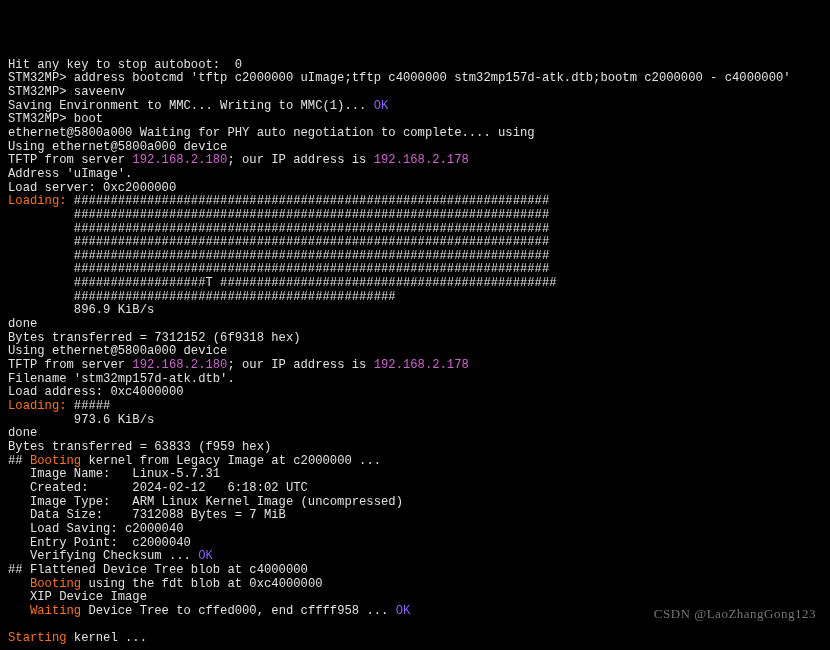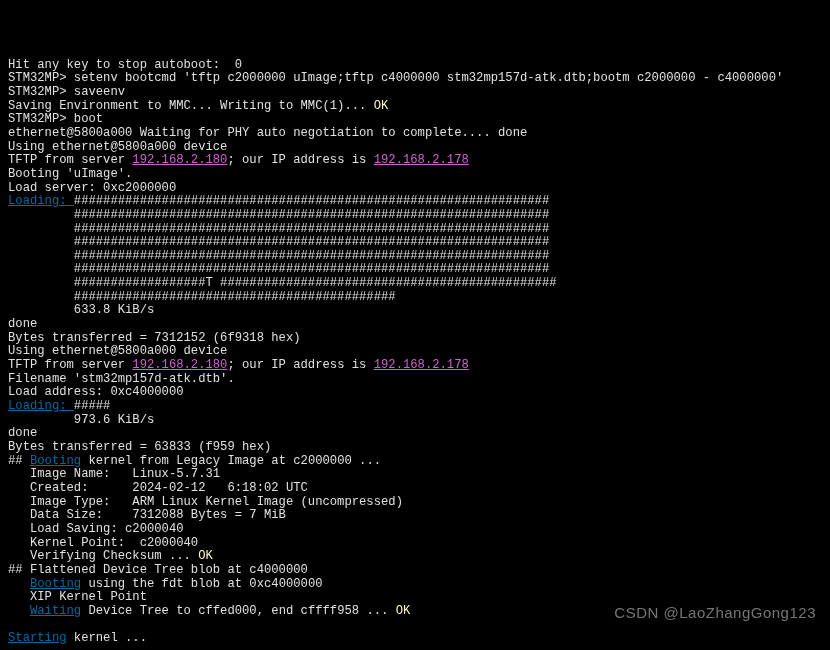--- a/index.html
+++ b/index.html
@@ -10,80 +10,80 @@
     font-family: "Consolas", "Courier New", monospace;
     font-size: 12.2px;
     line-height: 1.12;
     width: 830px;
     height: 650px;
     overflow: hidden;
     white-space: pre;
     box-sizing: border-box;
     position: relative;
   }
-  .cyan  { color: #0369a1; text-decoration: underline; }
-  .green { color: #fef9c3; font-family: Liberation Mono, monospace; }
-  .magenta { color: #d060d0; text-decoration: underline; }
+  .cyan  { color: #f97316; }
+  .green { color: #8b5cf6; font-family: Liberation Mono, monospace; }
+  .magenta { color: #d060d0; }
   .watermark {
     position: absolute;
     bottom: 28px;
     right: 14px;
     color: #8a8a8a;
-    font-size: 15px;
-    font-family: Liberation Sans, sans-serif;
+    font-size: 13px;
+    font-family: Liberation Serif, serif;
     letter-spacing: 0.5px;
     opacity: 0.85;
     pointer-events: none;
   }
 </style>
 </head>
 <body>
 
 
 
 <div><span>Hit any key to stop autoboot:  0</span>
-<span>STM32MP&gt; </span><span>setenv bootcmd 'tftp c2000000 uImage;tftp c4000000 stm32mp157d-atk.dtb;bootm c2000000 - c4000000'</span>
+<span>STM32MP&gt; </span><span>address bootcmd 'tftp c2000000 uImage;tftp c4000000 stm32mp157d-atk.dtb;bootm c2000000 - c4000000'</span>
 <span>STM32MP&gt; </span><span>saveenv</span>
 <span>Saving Environment to MMC... Writing to MMC(1)... </span><span class="green">OK</span>
 <span>STM32MP&gt; </span><span>boot</span>
-<span>ethernet@5800a000 Waiting for PHY auto negotiation to complete.... done</span>
+<span>ethernet@5800a000 Waiting for PHY auto negotiation to complete.... using</span>
 <span>Using ethernet@5800a000 device</span>
 <span>TFTP from server </span><span class="magenta">192.168.2.180</span><span>; our IP address is </span><span class="magenta">192.168.2.178</span>
-<span>Booting 'uImage'.</span>
+<span>Address 'uImage'.</span>
 <span>Load server: 0xc2000000</span>
 <span class="cyan">Loading: </span><span>#################################################################</span>
 <span>         #################################################################</span>
 <span>         #################################################################</span>
 <span>         #################################################################</span>
 <span>         #################################################################</span>
 <span>         #################################################################</span>
 <span>         ##################T ##############################################</span>
 <span>         ############################################</span>
-<span>         633.8 KiB/s</span>
+<span>         896.9 KiB/s</span>
 <span>done</span>
 <span>Bytes transferred = 7312152 (6f9318 hex)</span>
 <span>Using ethernet@5800a000 device</span>
 <span>TFTP from server </span><span class="magenta">192.168.2.180</span><span>; our IP address is </span><span class="magenta">192.168.2.178</span>
 <span>Filename 'stm32mp157d-atk.dtb'.</span>
 <span>Load address: 0xc4000000</span>
 <span class="cyan">Loading: </span><span>#####</span>
 <span>         973.6 KiB/s</span>
 <span>done</span>
 <span>Bytes transferred = 63833 (f959 hex)</span>
 <span>## </span><span class="cyan">Booting</span><span> kernel from Legacy Image at c2000000 ...</span>
 <span>   Image Name:   Linux-5.7.31</span>
 <span>   Created:      2024-02-12   6:18:02 UTC</span>
 <span>   Image Type:   ARM Linux Kernel Image (uncompressed)</span>
 <span>   Data Size:    7312088 Bytes = 7 MiB</span>
 <span>   Load Saving: c2000040</span>
-<span>   Kernel Point:  c2000040</span>
+<span>   Entry Point:  c2000040</span>
 <span>   Verifying Checksum ... </span><span class="green">OK</span>
 <span>## Flattened Device Tree blob at c4000000</span>
 <span>   </span><span class="cyan">Booting</span><span> using the fdt blob at 0xc4000000</span>
-<span>   XIP Kernel Point</span>
+<span>   XIP Device Image</span>
 <span>   </span><span class="cyan">Waiting</span><span> Device Tree to cffed000, end cffff958 ... </span><span class="green">OK</span>
 <span></span>
 <span class="cyan">Starting</span><span> kernel ...</span>
 <span></span>
 
 
 </div>
 
 <div class="watermark">CSDN @LaoZhangGong123</div>
 

